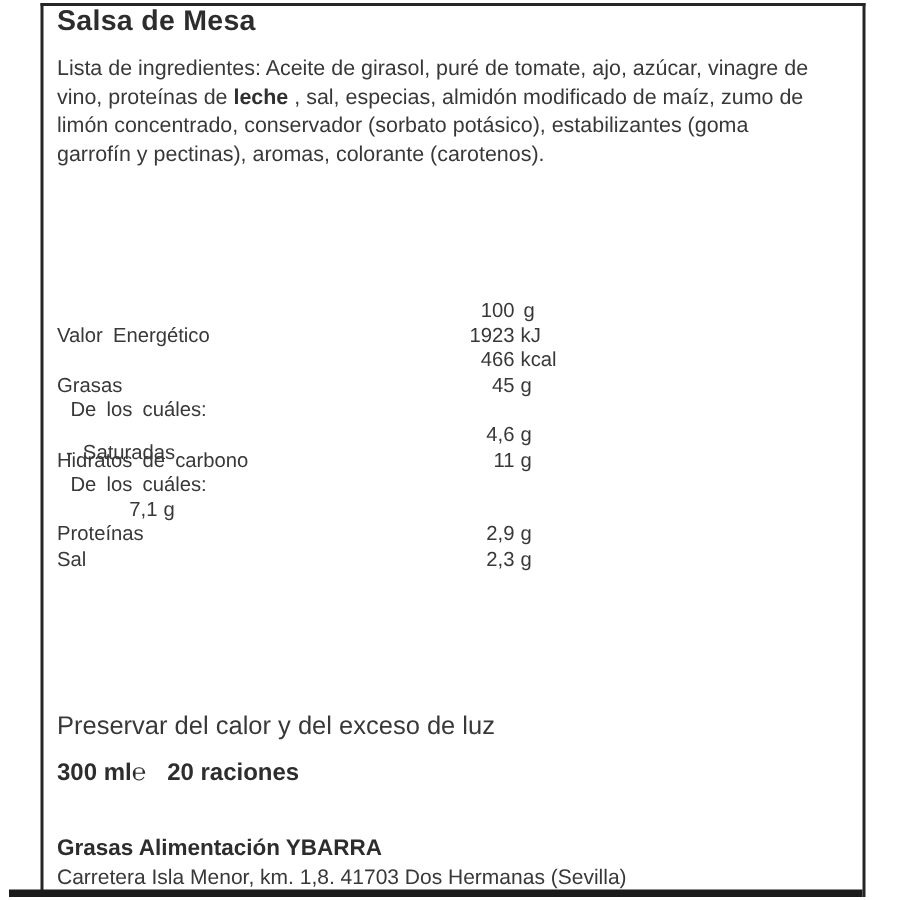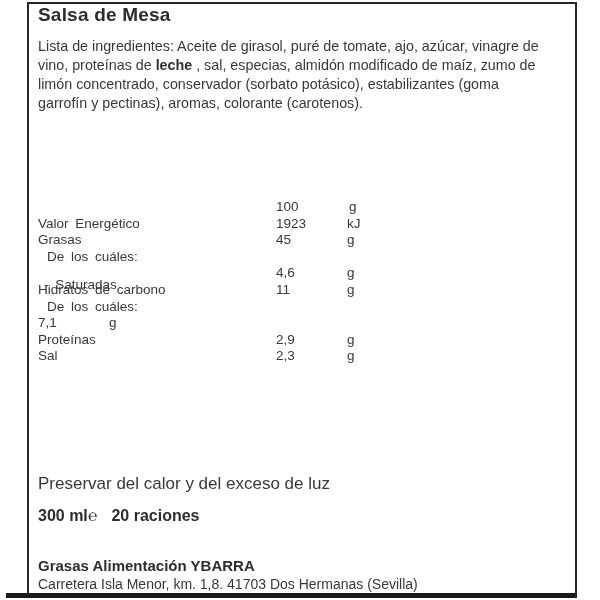--- a/index.html
+++ b/index.html
@@ -42,21 +42,21 @@
   .ntable {
     position: absolute;
     left: 38px; top: 199px;
     width: 400px;
     font-size: 13.5px;
   }
   .nrow { display: flex; height: 16.6px; line-height: 16.6px; }
   .nlabel { width: 238px; word-spacing: 3px; }
   .nlabel.ind-sub  { padding-left: 9px; }
   .nlabel.ind-dash { padding-left: 6px; margin-top: 12px; }
-  .nnum  { width: 67px; }
+  .nnum  { width: 67px; text-align: right; }
   .nunit { padding-left: 4px; }
   .nunit.gap { padding-left: 6px; }
   .storage {
     position: absolute;
     left: 38px; top: 474px;
     font-size: 17px;
   }
   .quantity {
     position: absolute;
     left: 38px; top: 507px;
@@ -93,20 +93,25 @@
     <span class="nlabel"></span>
     <span class="nnum">100</span>
     <span class="nunit gap">g</span>
   </div>
   <div class="nrow">
     <span class="nlabel">Valor Energético</span>
     <span class="nnum">1923</span>
     <span class="nunit">kJ</span>
   </div>
   <div class="nrow">
+    <span class="nlabel"></span>
+    <span class="nnum">466</span>
+    <span class="nunit">kcal</span>
+  </div>
+  <div class="nrow">
     <span class="nlabel">Grasas</span>
     <span class="nnum">45</span>
     <span class="nunit">g</span>
   </div>
   <div class="nrow">
     <span class="nlabel ind-sub">De los cuáles:</span>
     <span class="nnum"></span>
     <span class="nunit"></span>
   </div>
   <div class="nrow">

